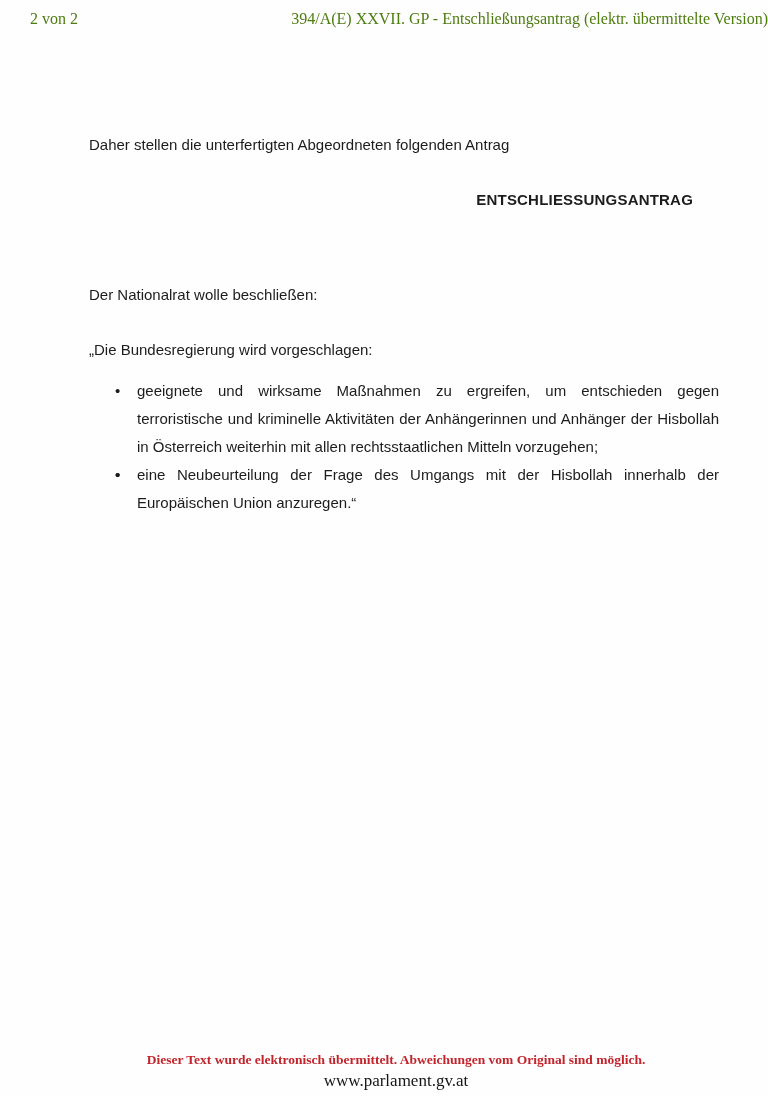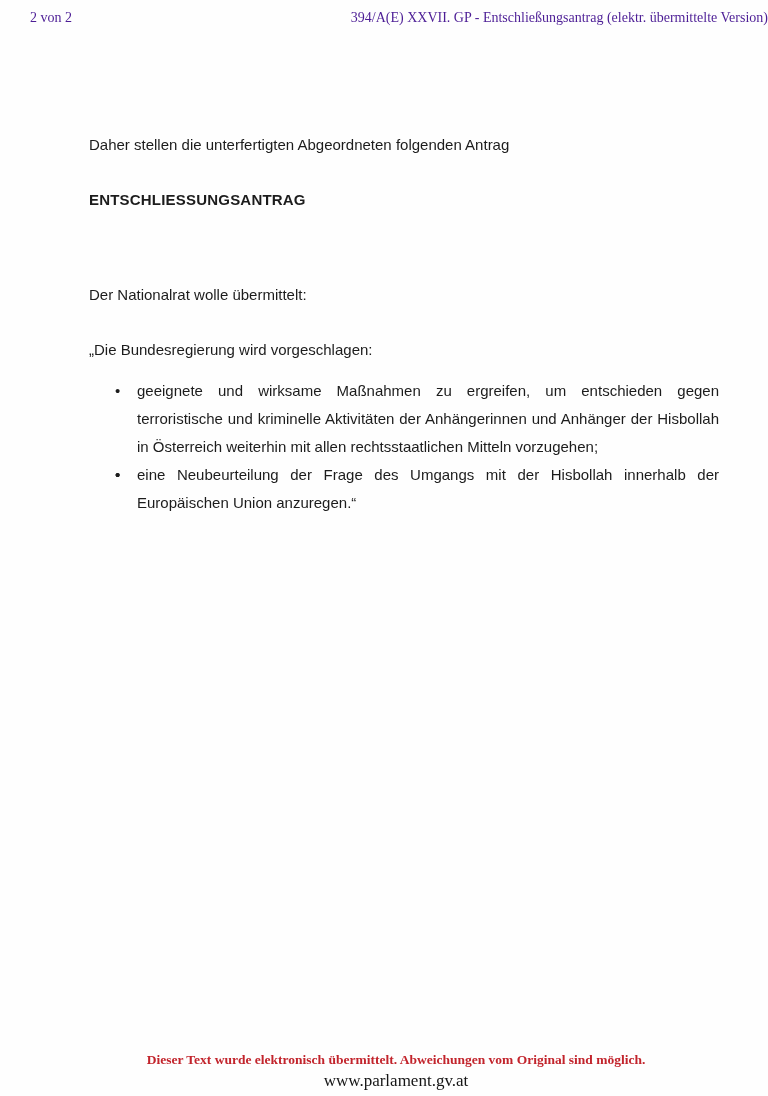--- a/index.html
+++ b/index.html
@@ -17,22 +17,22 @@
     color: #1c1c1c;
   }
   
   .doc-header {
     position: absolute;
     top: 10px;
     left: 0;
     width: 100%;
     height: 22px;
     font-family: "Liberation Serif", serif;
-    font-size: 14px;
-    color: #4c1d95;
+    font-size: 16px;
+    color: #4d7c0f;
   }
   .doc-header .page-indicator {
     position: absolute;
     left: 30px;
     top: 0;
   }
   .doc-header .doc-title {
     position: absolute;
     left: 0;
     right: 0;
@@ -42,21 +42,21 @@
   
   .content {
     position: absolute;
     left: 89px;
     width: 604px;
     font-size: 15px;
     line-height: 28px;
     color: #1c1c1c;
   }
   .p-intro    { top: 100px; margin-top: 31px; }
-  .h-main     { top: 186px; text-align: left; font-weight: bold; letter-spacing: 0.2px; }
+  .h-main     { top: 186px; text-align: right; font-weight: bold; letter-spacing: 0.2px; }
   .p-resolve  { top: 266px; }
   .p-quote    { top: 321px; }
   .bullet-list {
     top: 377px;
     margin: 0;
     padding: 0 0 0 26px;
     list-style: none;
   }
   .bullet-list li {
     position: relative;
@@ -101,21 +101,21 @@
 
   <div class="doc-header">
     <span class="page-indicator">2 von 2</span>
     <span class="doc-title">394/A(E) XXVII. GP - Entschließungsantrag (elektr. übermittelte Version)</span>
   </div>
 
   <p class="content p-intro">Daher stellen die unterfertigten Abgeordneten folgenden Antrag</p>
 
   <h1 class="content h-main" style="font-size:15px; margin:0;">ENTSCHLIESSUNGSANTRAG</h1>
 
-  <p class="content p-resolve">Der Nationalrat wolle übermittelt:</p>
+  <p class="content p-resolve">Der Nationalrat wolle beschließen:</p>
 
   <p class="content p-quote">„Die Bundesregierung wird vorgeschlagen:</p>
 
   <ul class="content bullet-list">
     <li>
       <span class="bullet-marker">•</span>
       <span>geeignete und wirksame Maßnahmen zu ergreifen, um entschieden gegen terroristische und kriminelle Aktivitäten der Anhängerinnen und Anhänger der Hisbollah in Österreich weiterhin mit allen rechtsstaatlichen Mitteln vorzugehen;</span>
     </li>
     <li>
       <span class="bullet-marker">•</span>

